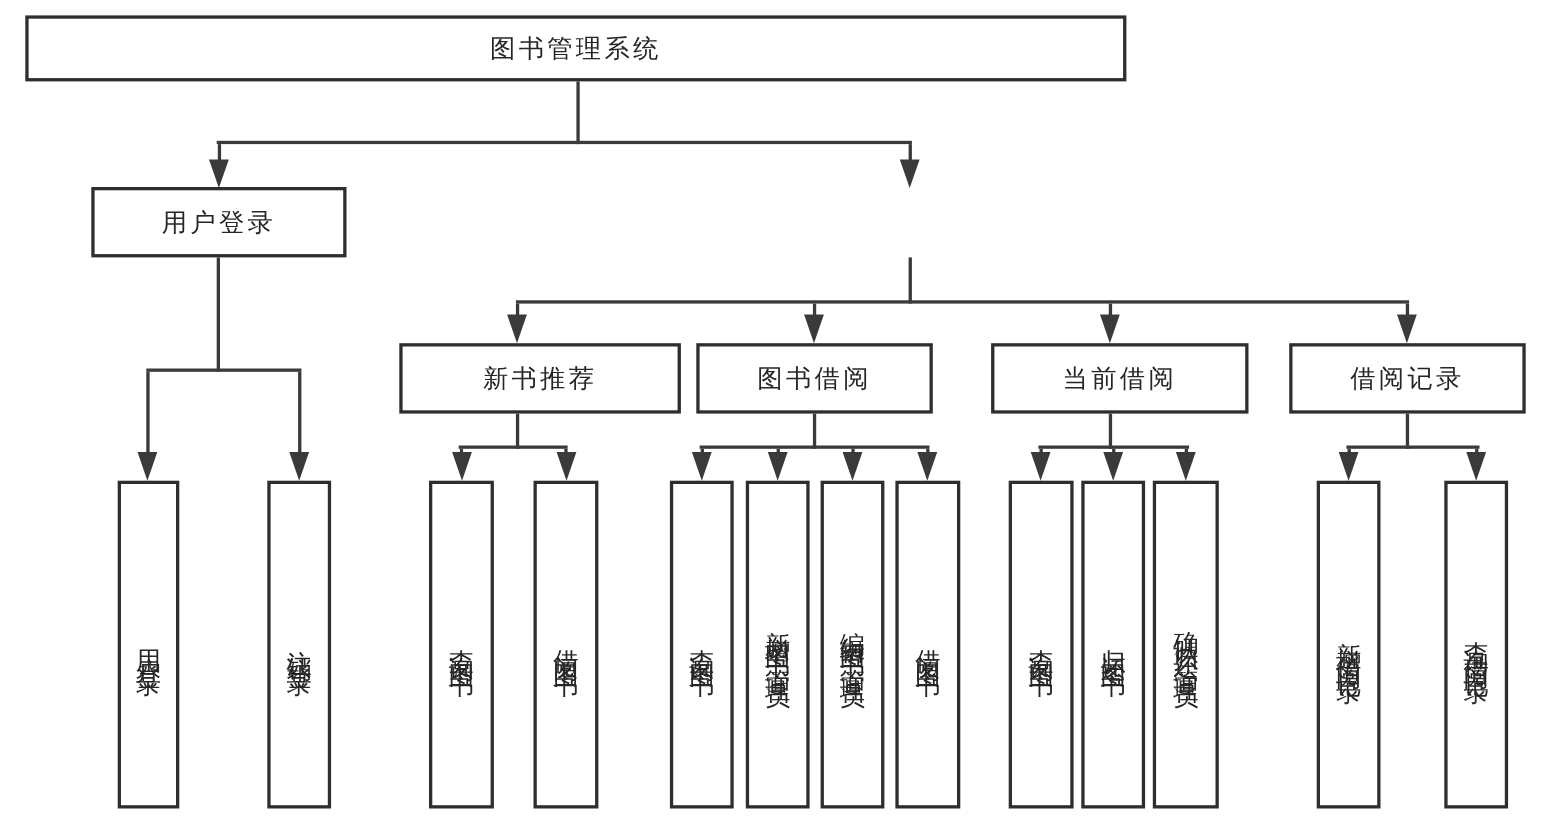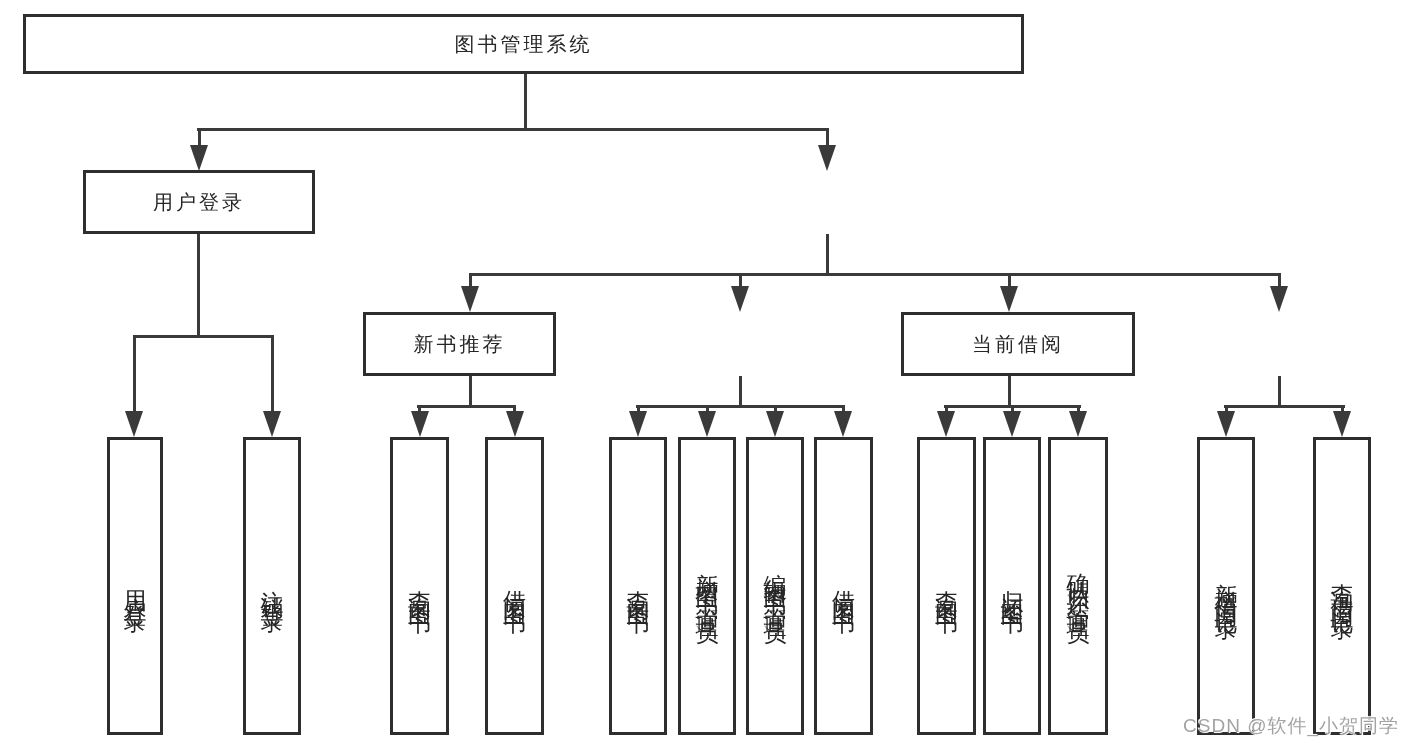--- a/index.html
+++ b/index.html
@@ -4,21 +4,21 @@
 <style>
   html,body{margin:0;padding:0;background:#fff;}
   #canvas{
     position:relative;width:1405px;height:747px;background:#ffffff;overflow:hidden;
     font-family:"Liberation Sans","DejaVu Sans",sans-serif;color:#262626;
   }
   .bx{
     position:absolute;box-sizing:border-box;background:#fff;
     border:3px solid #2e2e2e;display:flex;align-items:center;justify-content:center;
   }
-  .bx.h span{font-size:20px;letter-spacing:3px;color:#262626;white-space:nowrap;}
+  .bx.h span{font-size:23px;letter-spacing:3px;color:#262626;white-space:nowrap;}
   .bx.v span{
     writing-mode:vertical-rl;text-orientation:mixed;
     font-size:23px;letter-spacing:7px;line-height:1;color:#262626;white-space:nowrap;
   }
   .vl{position:absolute;width:3px;background:#3a3a3a;}
   .hl{position:absolute;height:3px;background:#3a3a3a;}
   .ar{
     position:absolute;width:0;height:0;
     border-left:9px solid transparent;border-right:9px solid transparent;
     border-top:26px solid #3a3a3a;
@@ -37,29 +37,35 @@
 
   <div class="bx h" style="left:23px;top:14px;width:1001px;height:60px">
     <span>图书管理系统</span>
   </div>
 
   <div class="bx h" style="left:83px;top:170px;width:232px;height:64px">
     <span>用户登录</span>
   </div>
 
 
-  <div class="bx h" style="left:363px;top:312px;width:193px;height:64px">
+  <div class="bx h" style="left:363px;top:312px;width:256px;height:64px">
     <span>新书推荐</span>
   </div>
 
+  <div class="bx h" style="left:633px;top:312px;width:215px;height:64px">
+    <span>图书借阅</span>
+  </div>
 
   <div class="bx h" style="left:901px;top:312px;width:234px;height:64px">
     <span>当前借阅</span>
   </div>
 
+  <div class="bx h" style="left:1172px;top:312px;width:215px;height:64px">
+    <span>借阅记录</span>
+  </div>
 
   <div class="bx v" style="left:107px;top:437px;width:56px;height:298px">
     <span>用户登录</span>
   </div>
   <div class="bx v" style="left:243px;top:437px;width:58px;height:298px">
     <span>注销登录</span>
   </div>
 
   <div class="bx v" style="left:390px;top:437px;width:59px;height:298px">
     <span>查询图书</span>
@@ -150,15 +156,14 @@
   <div class="ar" style="left:629px;top:411px"></div>
   <div class="ar" style="left:698px;top:411px"></div>
   <div class="ar" style="left:766px;top:411px"></div>
   <div class="ar" style="left:834px;top:411px"></div>
   <div class="ar" style="left:937px;top:411px"></div>
   <div class="ar" style="left:1003px;top:411px"></div>
   <div class="ar" style="left:1069px;top:411px"></div>
   <div class="ar" style="left:1217px;top:411px"></div>
   <div class="ar" style="left:1333px;top:411px"></div>
 
-  <div class="wm">CSDN @软件_小贺同学</div>
 
 </div>
 
 </body></html>

